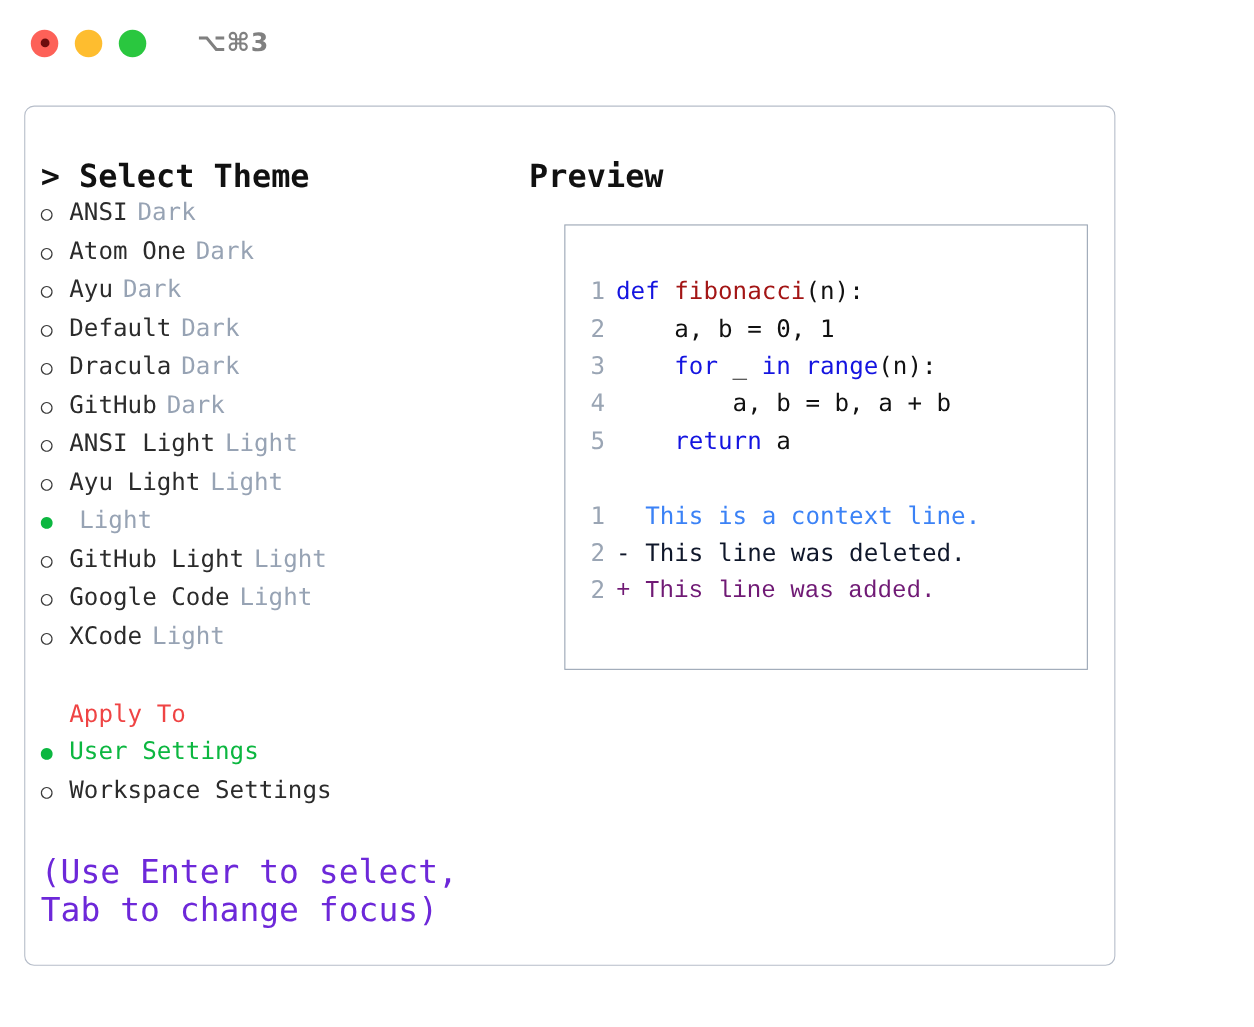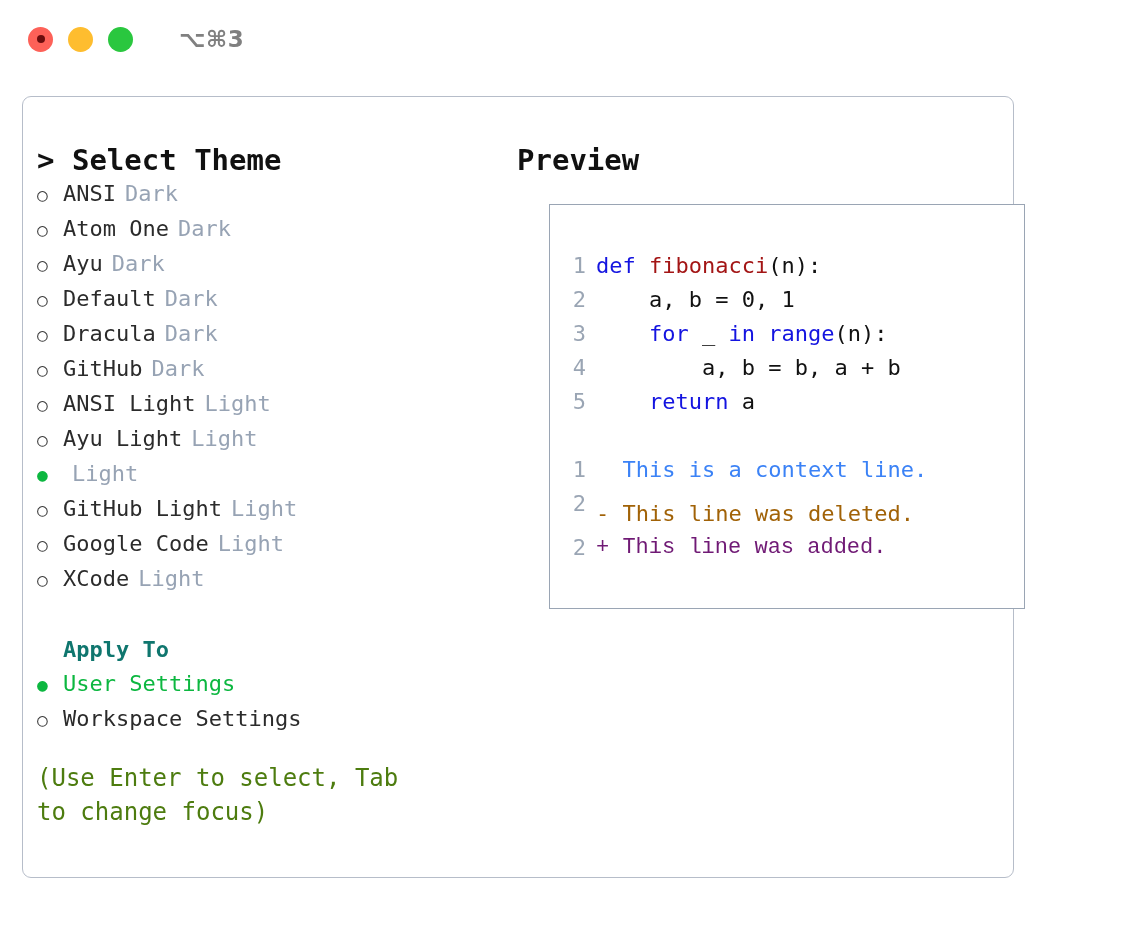--- a/index.html
+++ b/index.html
@@ -80,21 +80,21 @@
 
   
   #left-col {
     position: absolute;
     left: 14px;
     top: 46px;
     width: 450px;
   }
   #right-col {
     position: absolute;
-    left: 494px;
+    left: 458px;
     top: 46px;
     width: 500px;
   }
 
   .heading {
     font-size: 29px;
     font-weight: bold;
     color: #111111;
     line-height: 34px;
     white-space: pre;
@@ -120,32 +120,31 @@
   .opt-label { color: #2b2b2b; }
   .opt-tag {
     color: #97a3b4;
     margin-left: 9px;
   }
 
   .section-gap { height: 36px; }
 
   .sub-heading {
     font-size: 22px;
-    color: #0f766e;
+    color: #ef4444;
     line-height: 34px;
     padding-left: 26px;
     white-space: pre;
-    font-weight: bold;
   }
 
   #help {
-    margin-top: 24px;
-    font-size: 24px;
-    line-height: 34px;
-    color: #4d7c0f;
+    margin-top: 40px;
+    font-size: 30px;
+    line-height: 34px;
+    color: #6d28d9;
     width: 400px;
   }
 
   
   #preview-box {
     position: absolute;
     left: 32px;
     top: 61px;
     width: 476px;
     height: 405px;
@@ -174,21 +173,21 @@
     box-sizing: border-box;
   }
   .code-text { color: #111111; }
   .kw   { color: #1414e0; }
   .fn   { color: #a31515; }
   .plain{ color: #111111; }
 
   .blank-line { height: 34px; }
 
   .diff-ctx { color: #3b82f6; }
-  .diff-del { color: #a16207; margin-top: 10px; }
+  .diff-del { color: #0f172a; }
   .diff-add { color: #701a75; font-family: Liberation Mono, monospace; }
 </style>
 </head>
 <body>
 
 <div id="page">
 
   <div id="titlebar">
     <div class="dot red"></div>
     <div class="dot yellow"></div>

